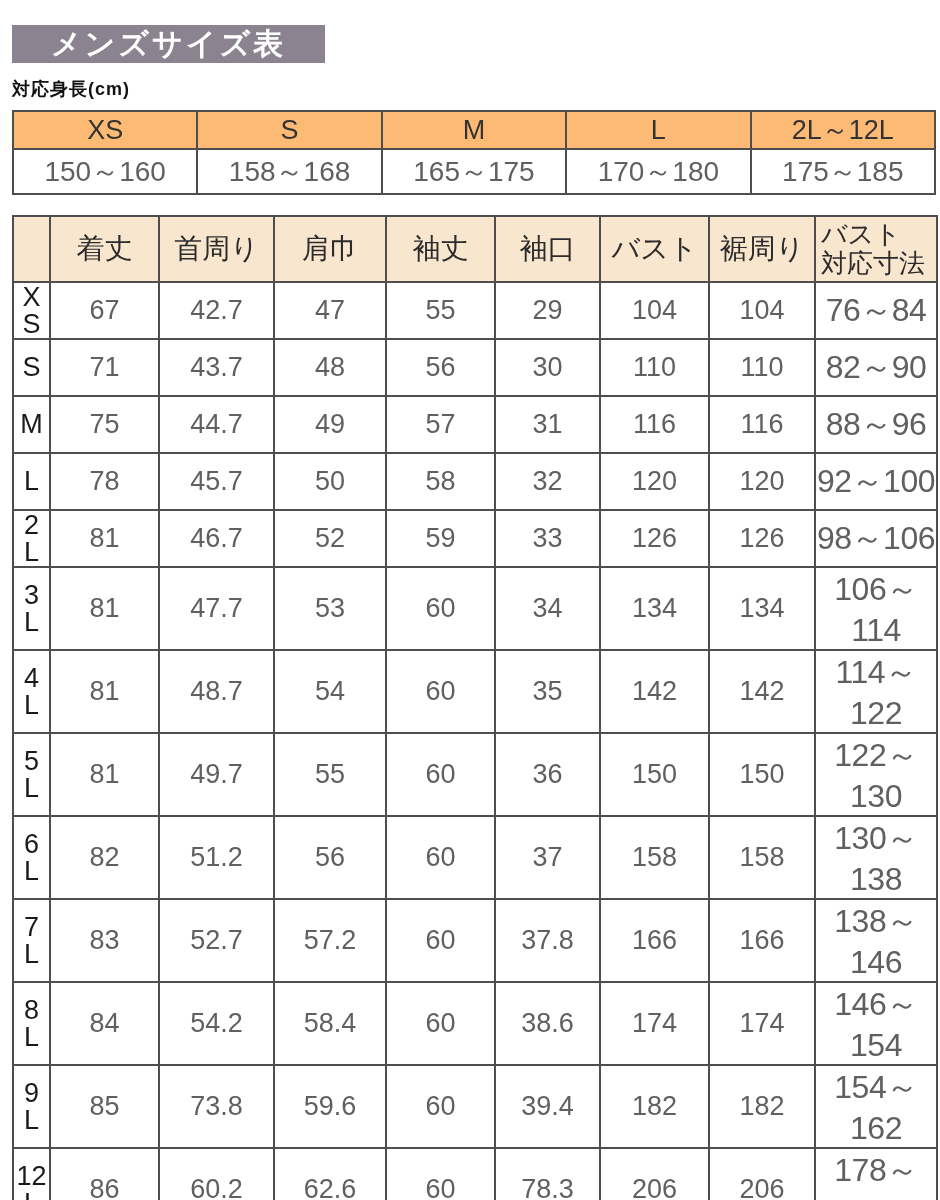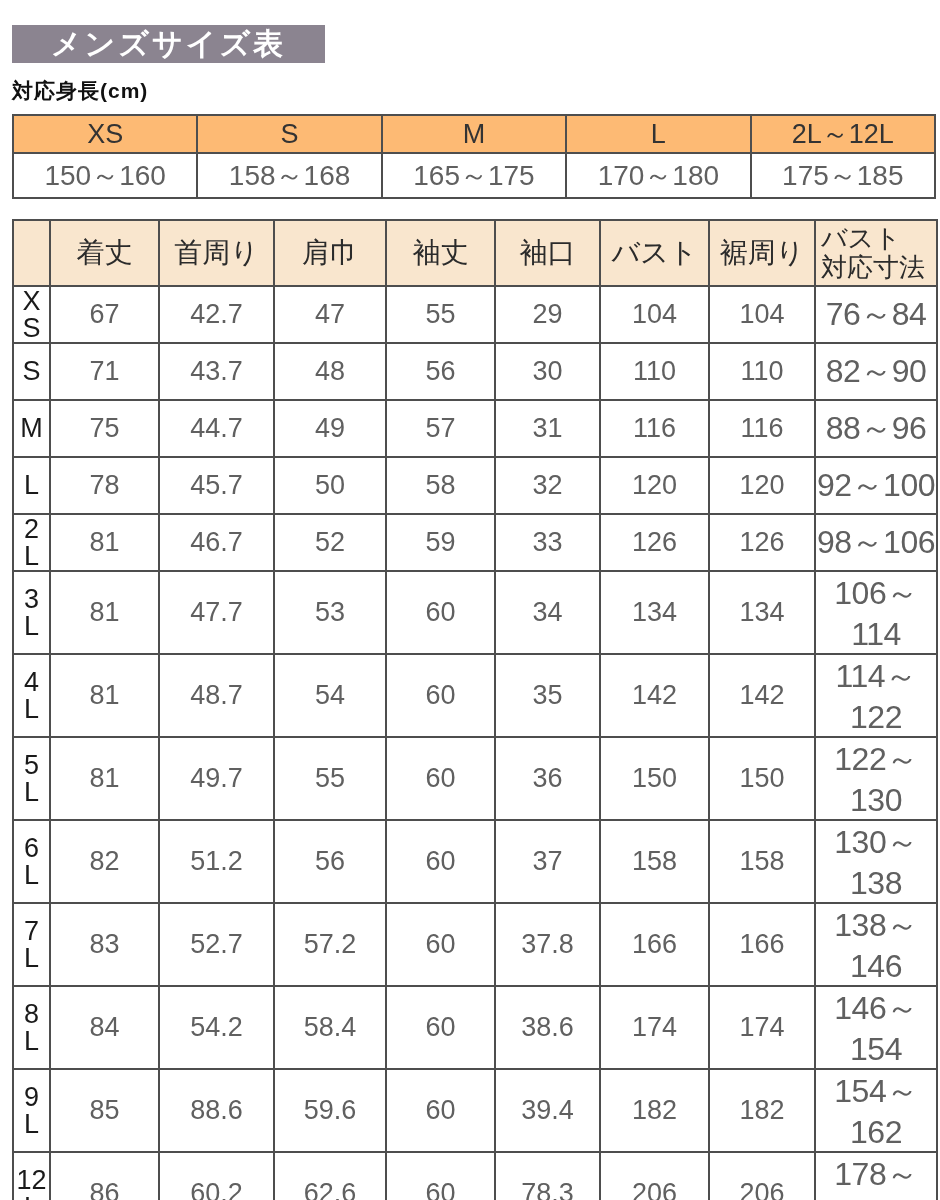--- a/index.html
+++ b/index.html
@@ -12,21 +12,21 @@
 
   .title-bar {
     width: 313px; height: 38px;
     background: #8b8490; color: #ffffff;
     font-size: 30px; font-weight: bold;
     text-align: center; line-height: 38px;
     letter-spacing: 3px;
   }
   .subtitle {
     margin-top: 14px;
-    font-size: 21px; font-weight: bold; color: #111111;
+    font-size: 18px; font-weight: bold; color: #111111;
     letter-spacing: 1px;
   }
 
   table { border-collapse: collapse; table-layout: fixed; }
   th, td { border: 2px solid #4e4e4e; text-align: center; vertical-align: middle; }
 
   
   .height-table { width: 924px; margin-top: 9px; }
   .height-table th {
     background: #fdba74; height: 35px;
@@ -274,21 +274,21 @@
           <td>174</td>
           <td>174</td>
           <td class="range-cell">146～154</td>
         </tr>
         <tr>
           <th class="label-col">
             <div>9</div>
             <div>L</div>
           </th>
           <td>85</td>
-          <td>88.6</td>
+          <td>73.8</td>
           <td>59.6</td>
           <td>60</td>
           <td>39.4</td>
           <td>182</td>
           <td>182</td>
           <td class="range-cell">154～162</td>
         </tr>
         <tr>
           <th class="label-col">
             <div>12</div>

